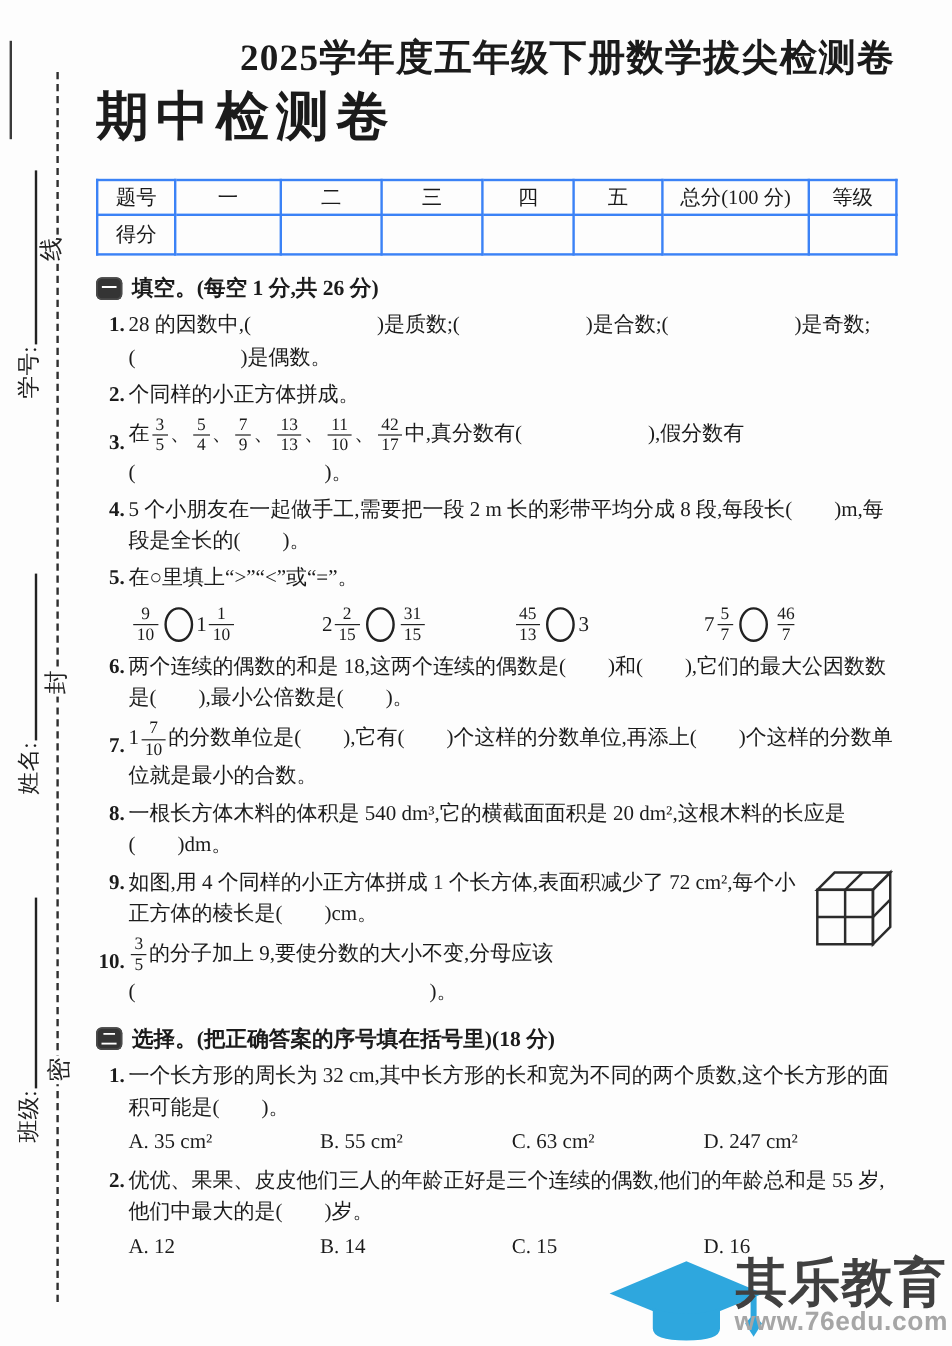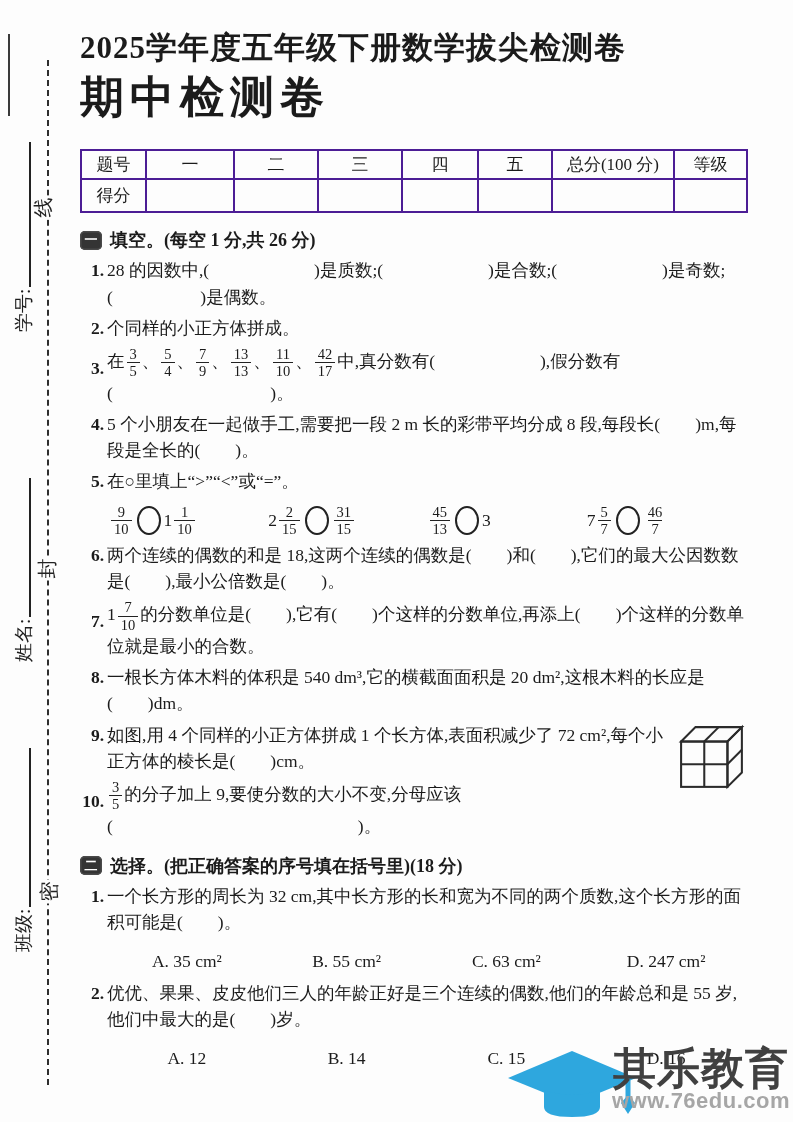--- a/index.html
+++ b/index.html
@@ -15,42 +15,42 @@
   .seal-mi{left:37px;top:874px;}
   .label-group{position:absolute;display:flex;align-items:center;transform:rotate(-90deg);font-size:19px;color:#1d1d1d;z-index:2;}
   .lg-id{left:-71px;top:224px;width:190px;height:26px;}
   .lg-name{left:-68px;top:557px;width:184px;height:26px;}
   .lg-class{left:-78px;top:837px;width:204px;height:26px;}
   .mlabel{white-space:nowrap;}
   .wline{flex:1;height:12px;border-bottom:2px solid #222;margin-left:2px;}
 
   
   .content{position:absolute;left:80px;top:28px;width:666px;z-index:3;}
-  .title{text-align:left;font-size:31px;font-weight:bold;letter-spacing:1px;line-height:1.3;}
+  .title{text-align:right;font-size:31px;font-weight:bold;letter-spacing:1px;line-height:1.3;}
   .subtitle{text-align:left;font-size:44px;font-weight:bold;letter-spacing:6px;margin-top:2px;line-height:1.25;}
 
   table.score{width:100%;border-collapse:collapse;margin-top:24px;table-layout:fixed;}
-  table.score td{border:2px solid #4c1d95;text-align:center;font-size:17px;padding:0;}
+  table.score td{border:2px solid #3b82f6;text-align:center;font-size:17px;padding:0;}
   table.score tr.hd td{height:27px;}
   table.score tr.sc td{height:31px;}
 
   .sec-head{display:flex;align-items:center;margin-top:15px;font-size:18px;font-weight:bold;}
   .badge{display:inline-flex;align-items:center;justify-content:center;width:22px;height:19px;background:#343434;color:#fff;border-radius:5px;font-size:13px;margin-right:8px;box-shadow:inset 0 0 0 1.5px #4a4a4a;flex:0 0 auto;}
 
   .q{position:relative;padding-left:27px;margin-top:5px;font-size:17.5px;line-height:1.5;}
   .qno{position:absolute;left:0;top:0;width:24px;text-align:right;font-weight:bold;line-height:1.5;}
   .q-tall .qno{top:9px;}
   .q2grid{display:grid;grid-template-columns:56% 44%;row-gap:1px;}
   .q5row{display:flex;align-items:center;margin-top:9px;padding-left:2px;}
   .q5item{flex:1;display:flex;align-items:center;}
   .cmp-circle{display:inline-block;width:20px;height:25px;border:2px solid #222;border-radius:50%;margin:0 3px;background:#fdfdfd;}
   .frac{display:inline-flex;flex-direction:column;align-items:center;vertical-align:middle;line-height:1.12;font-size:14.5px;margin:0 2px;font-weight:normal;}
   .fn{padding:0 3px;}
   .fd{border-top:1.6px solid #222;padding:0 3px;}
-  .opts{display:flex;margin-top:13px;text-align:center;}
+  .opts{display:flex;margin-top:3px;}
   .opt{width:25%;}
   .cube-fig{float:right;width:68px;height:66px;margin:2px 0 0 8px;}
 
   
   .cap-svg{position:absolute;left:502px;top:1038px;width:140px;height:85px;z-index:5;}
   .brand{position:absolute;left:613px;top:1040px;font-family:"Liberation Sans","DejaVu Sans",sans-serif;font-weight:bold;font-size:43px;letter-spacing:1px;white-space:nowrap;color:#404040;z-index:5;}
   .url{position:absolute;left:612px;top:1088px;font-family:"Liberation Sans","DejaVu Sans",sans-serif;font-weight:bold;font-size:22px;letter-spacing:0.5px;color:#a6a6a6;z-index:5;white-space:nowrap;}
 </style>
 </head>
 <body>

